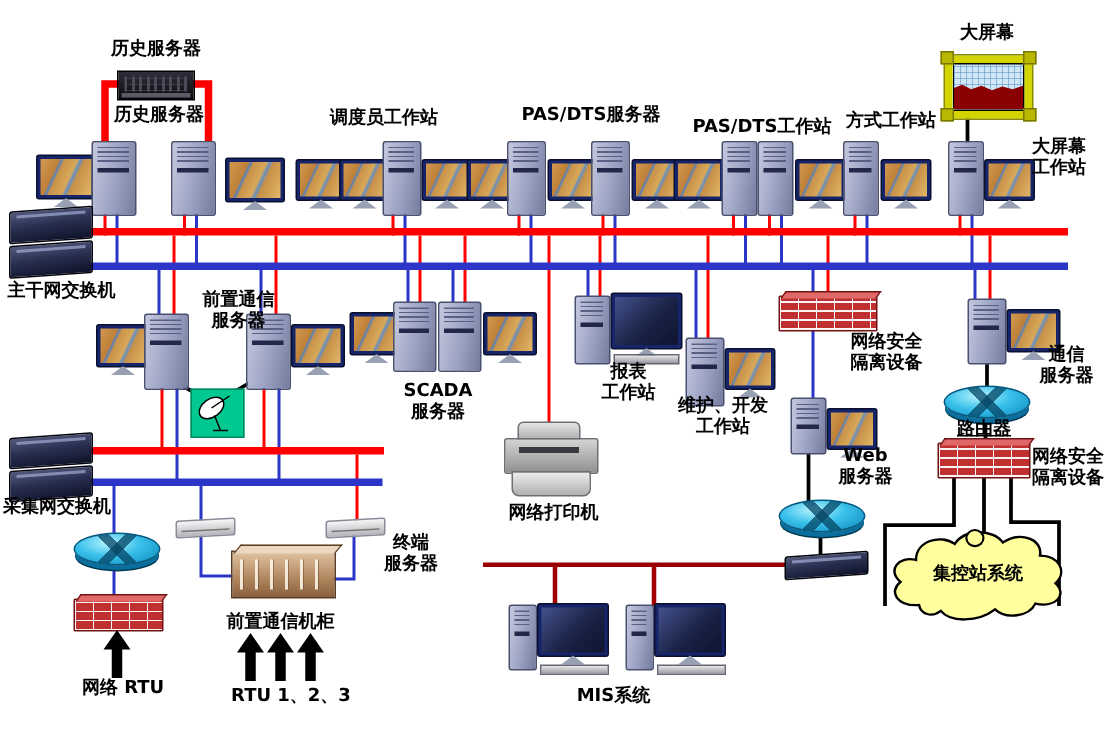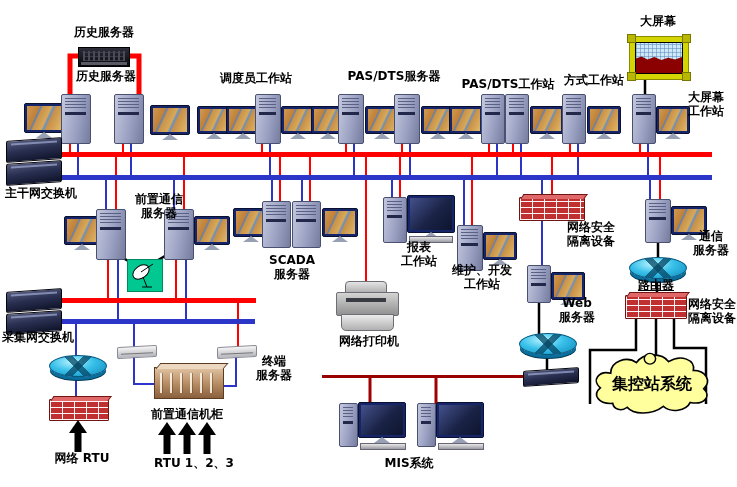--- a/index.html
+++ b/index.html
@@ -67,21 +67,21 @@
       transform:skewX(-40deg);border:1px solid #5a3c22;border-bottom:none;}
   
   .sat{background:#00c890;border:1px solid #008860;}
   
   .p-part{position:absolute;border:1px solid #6e6e76;}
   
   .arr::before{content:"";position:absolute;top:0;left:50%;transform:translateX(-50%);
       border-left:9px solid transparent;border-right:9px solid transparent;border-bottom:13px solid #000;}
   .arr::after{content:"";position:absolute;top:12px;bottom:0;left:50%;transform:translateX(-50%);width:7px;background:#000;}
   .cloud{position:absolute;z-index:3;}
-  .cloudlbl{position:absolute;z-index:5;font-weight:bold;font-size:16px;text-align:center;color:#000;}
+  .cloudlbl{position:absolute;z-index:5;font-weight:bold;font-size:12px;text-align:center;color:#000;}
 </style>
 </head>
 <body>
 
 <div class="canvas">
 
   <svg class="wires" width="737" height="487" viewBox="0 0 737 487">
 
     <polyline points="85,56 70,56 70,94" fill="none" stroke="#f00" stroke-width="5"></polyline>
     <polyline points="122,56 139,56 139,94" fill="none" stroke="#f00" stroke-width="5"></polyline>

